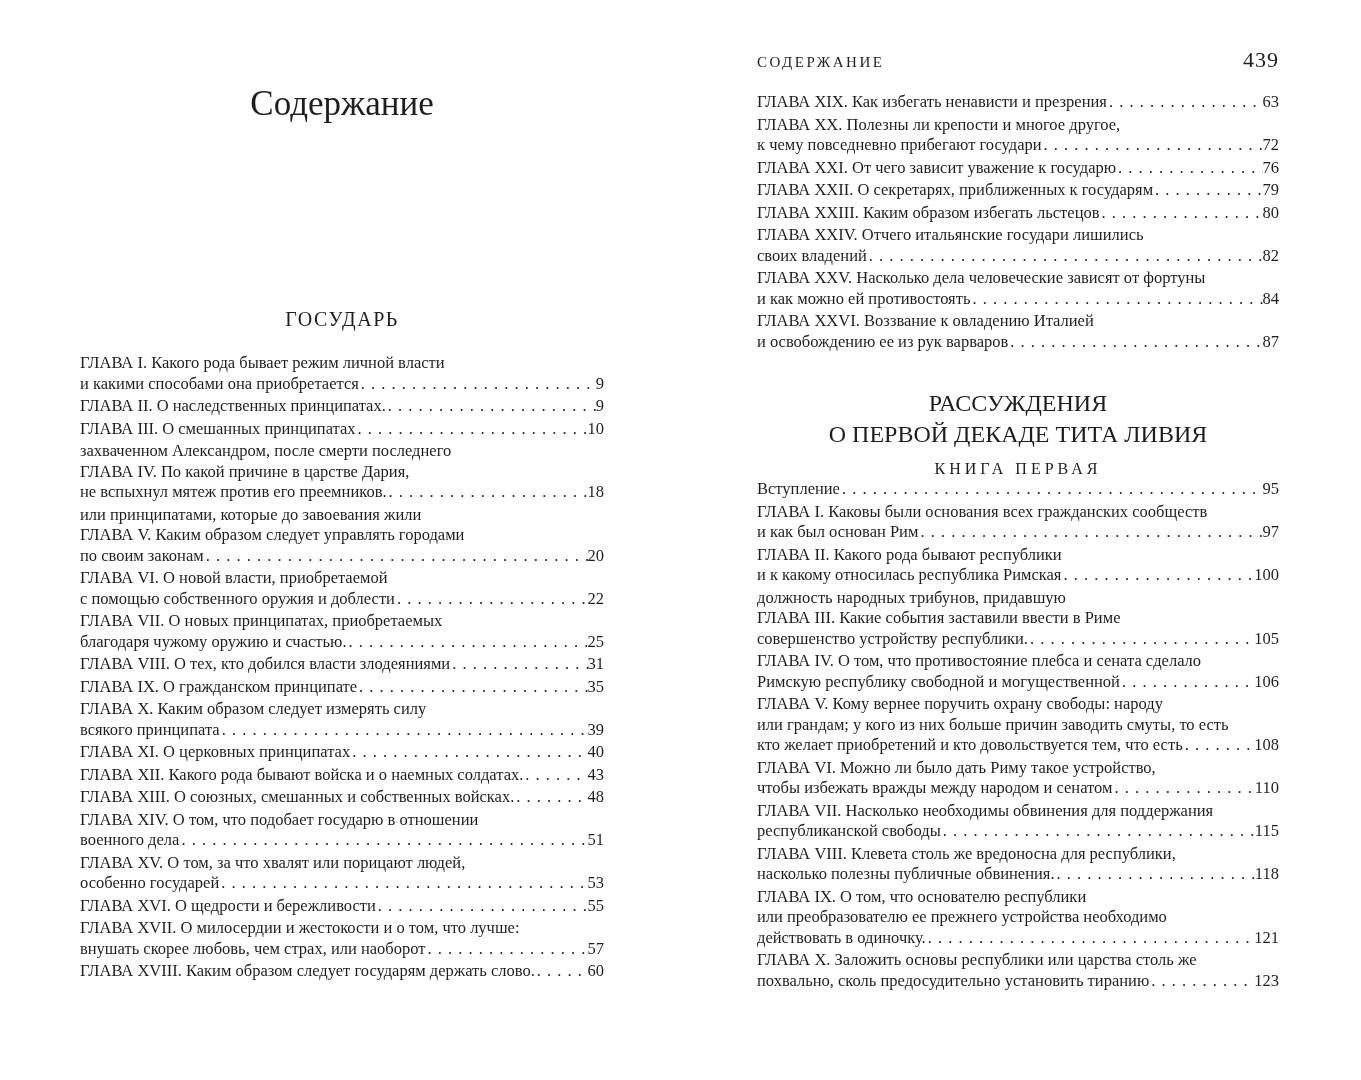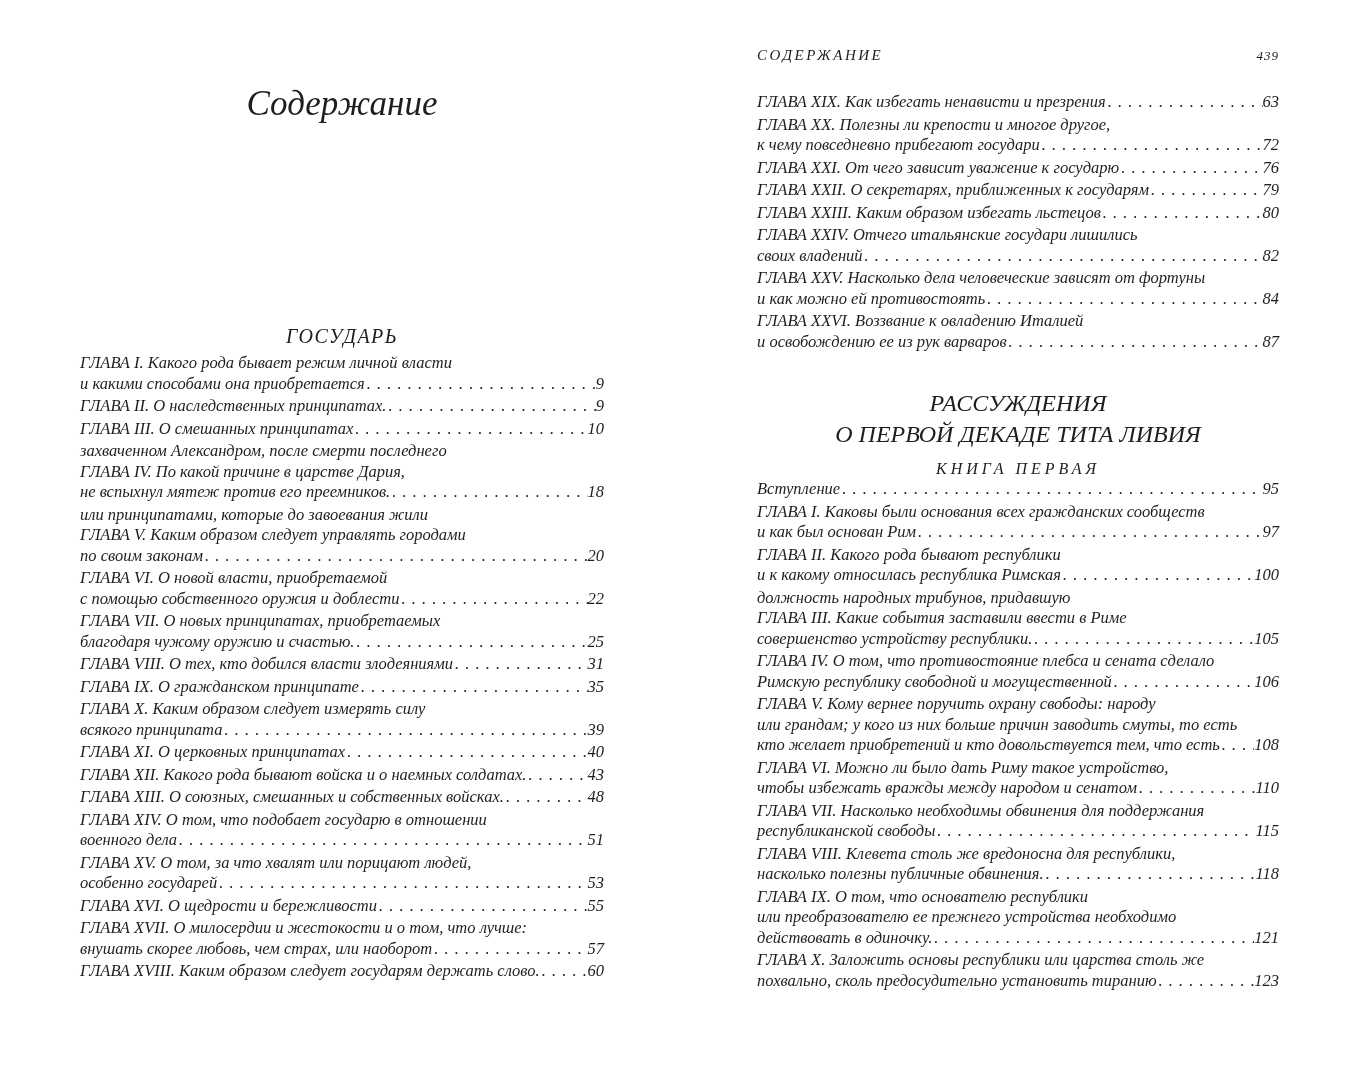--- a/index.html
+++ b/index.html
@@ -19,57 +19,56 @@
   .spread {
     position: relative;
     width: 1361px;
     height: 1080px;
     background: var(--bg);
   }
   .col {
     position: absolute;
     top: 0;
     height: 1080px;
-    font-style: italic;
   }
   .col-left  { left: 80px;  width: 524px; }
   .col-right { left: 757px; width: 522px; }
 
   .book-title {
     position: absolute;
     top: 83px; left: 0; right: 0;
     text-align: center;
     font-size: 35px;
     font-weight: normal;
     line-height: 42px;
     margin: 0;
   }
   .part-heading {
     position: absolute;
-    top: 323px; left: 0; right: 0;
+    top: 306px; left: 0; right: 0;
     text-align: center;
     font-size: 20px;
     font-weight: normal;
     letter-spacing: 1.5px;
     line-height: 26px;
     margin: 0;
   }
   .running-header {
     position: absolute;
     top: 47px; left: 0; right: 0;
     display: flex;
     justify-content: space-between;
     align-items: baseline;
   }
   .running-title {
     font-size: 15px;
     letter-spacing: 2.5px;
   }
   .folio {
-    font-size: 13px;
+    font-size: 22px;
     letter-spacing: 1px;
   }
   .section-title {
     position: absolute;
     top: 388px; left: -20px; right: -20px;
     text-align: center;
     font-size: 24px;
     font-weight: normal;
     line-height: 31px;
     margin: 0;

